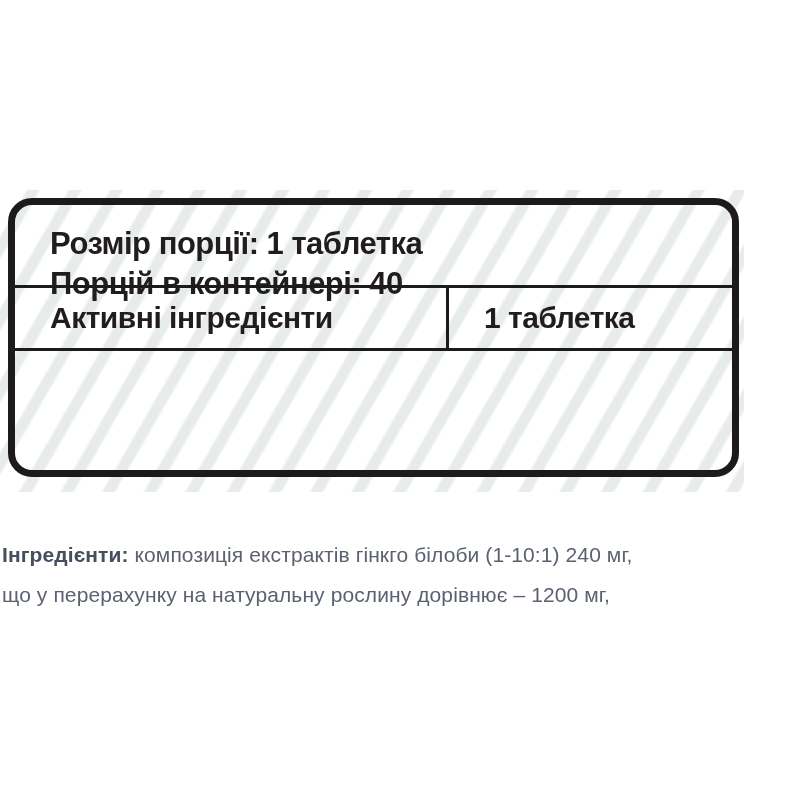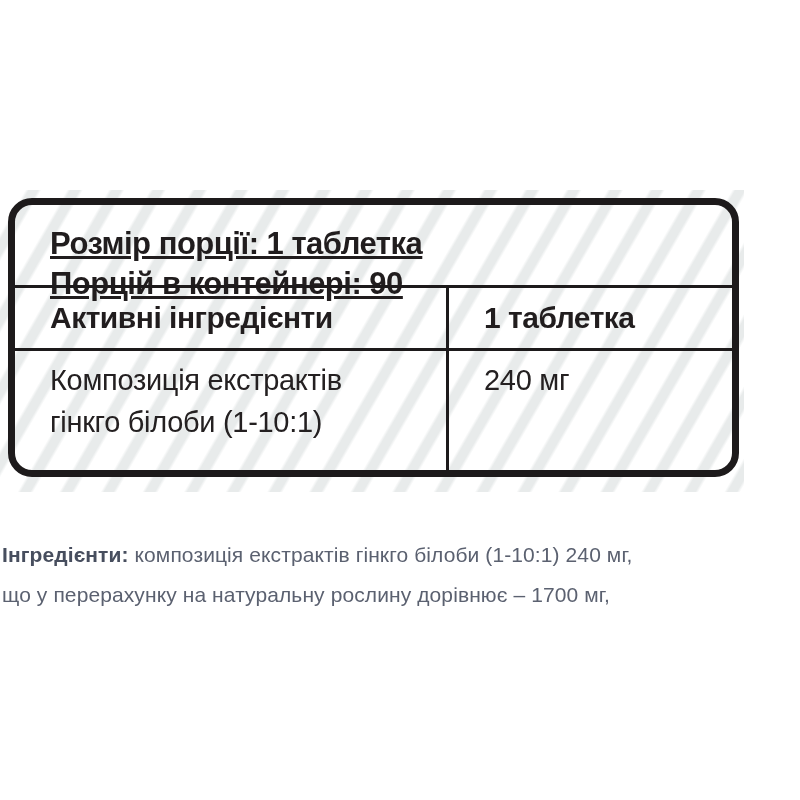--- a/index.html
+++ b/index.html
@@ -31,21 +31,20 @@
     flex-direction: column;
     color: #211d1e;
   }
   .row-serving {
     height: 80px;
     padding: 19px 10px 0 35px;
     font-weight: 700;
     font-size: 31px;
     letter-spacing: -0.5px;
     line-height: 40px;
-    text-decoration: underline;
   }
   .hdiv { height: 3px; background: #1d1a1b; flex: none; }
   .row-flex { display: flex; align-items: stretch; }
   .row-header { height: 60px; }
   .row-data { flex: 1; }
   .cell-left { width: 431px; padding-left: 35px; }
   .vline { width: 3px; background: #1d1a1b; flex: none; }
   .cell-right { flex: 1; padding-left: 35px; }
   .row-header .cell-left, .row-header .cell-right {
     display: flex; align-items: center;
@@ -74,41 +73,33 @@
   .ingredients strong { font-weight: 700; color: #474e5e; }
 </style>
 </head>
 <body>
 
 <div class="stripe-panel">
   <div class="facts-table">
 
     <div class="row-serving">
       <div>Розмір порції: 1 таблетка</div>
-      <div>Порцій в контейнері: 90</div>
+      <div>Порцій в контейнері: 40</div>
     </div>
 
     <div class="hdiv"></div>
 
     <div class="row-flex row-header">
       <div class="cell-left">Активні інгредієнти</div>
       <div class="vline"></div>
       <div class="cell-right">1 таблетка</div>
     </div>
 
     <div class="hdiv"></div>
 
-    <div class="row-flex row-data">
-      <div class="cell-left">
-        <div>Композиція екстрактів</div>
-        <div>гінкго білоби (1-10:1)</div>
-      </div>
-      <div class="vline"></div>
-      <div class="cell-right">240 мг</div>
-    </div>
 
   </div>
 </div>
 
 <div class="ingredients">
   <div><strong>Інгредієнти:</strong><span> композиція екстрактів гінкго білоби (1-10:1) 240 мг,</span></div>
-  <div>що у перерахунку на натуральну рослину дорівнює – 1700 мг,</div>
+  <div>що у перерахунку на натуральну рослину дорівнює – 1200 мг,</div>
 </div>
 
 </body></html>

